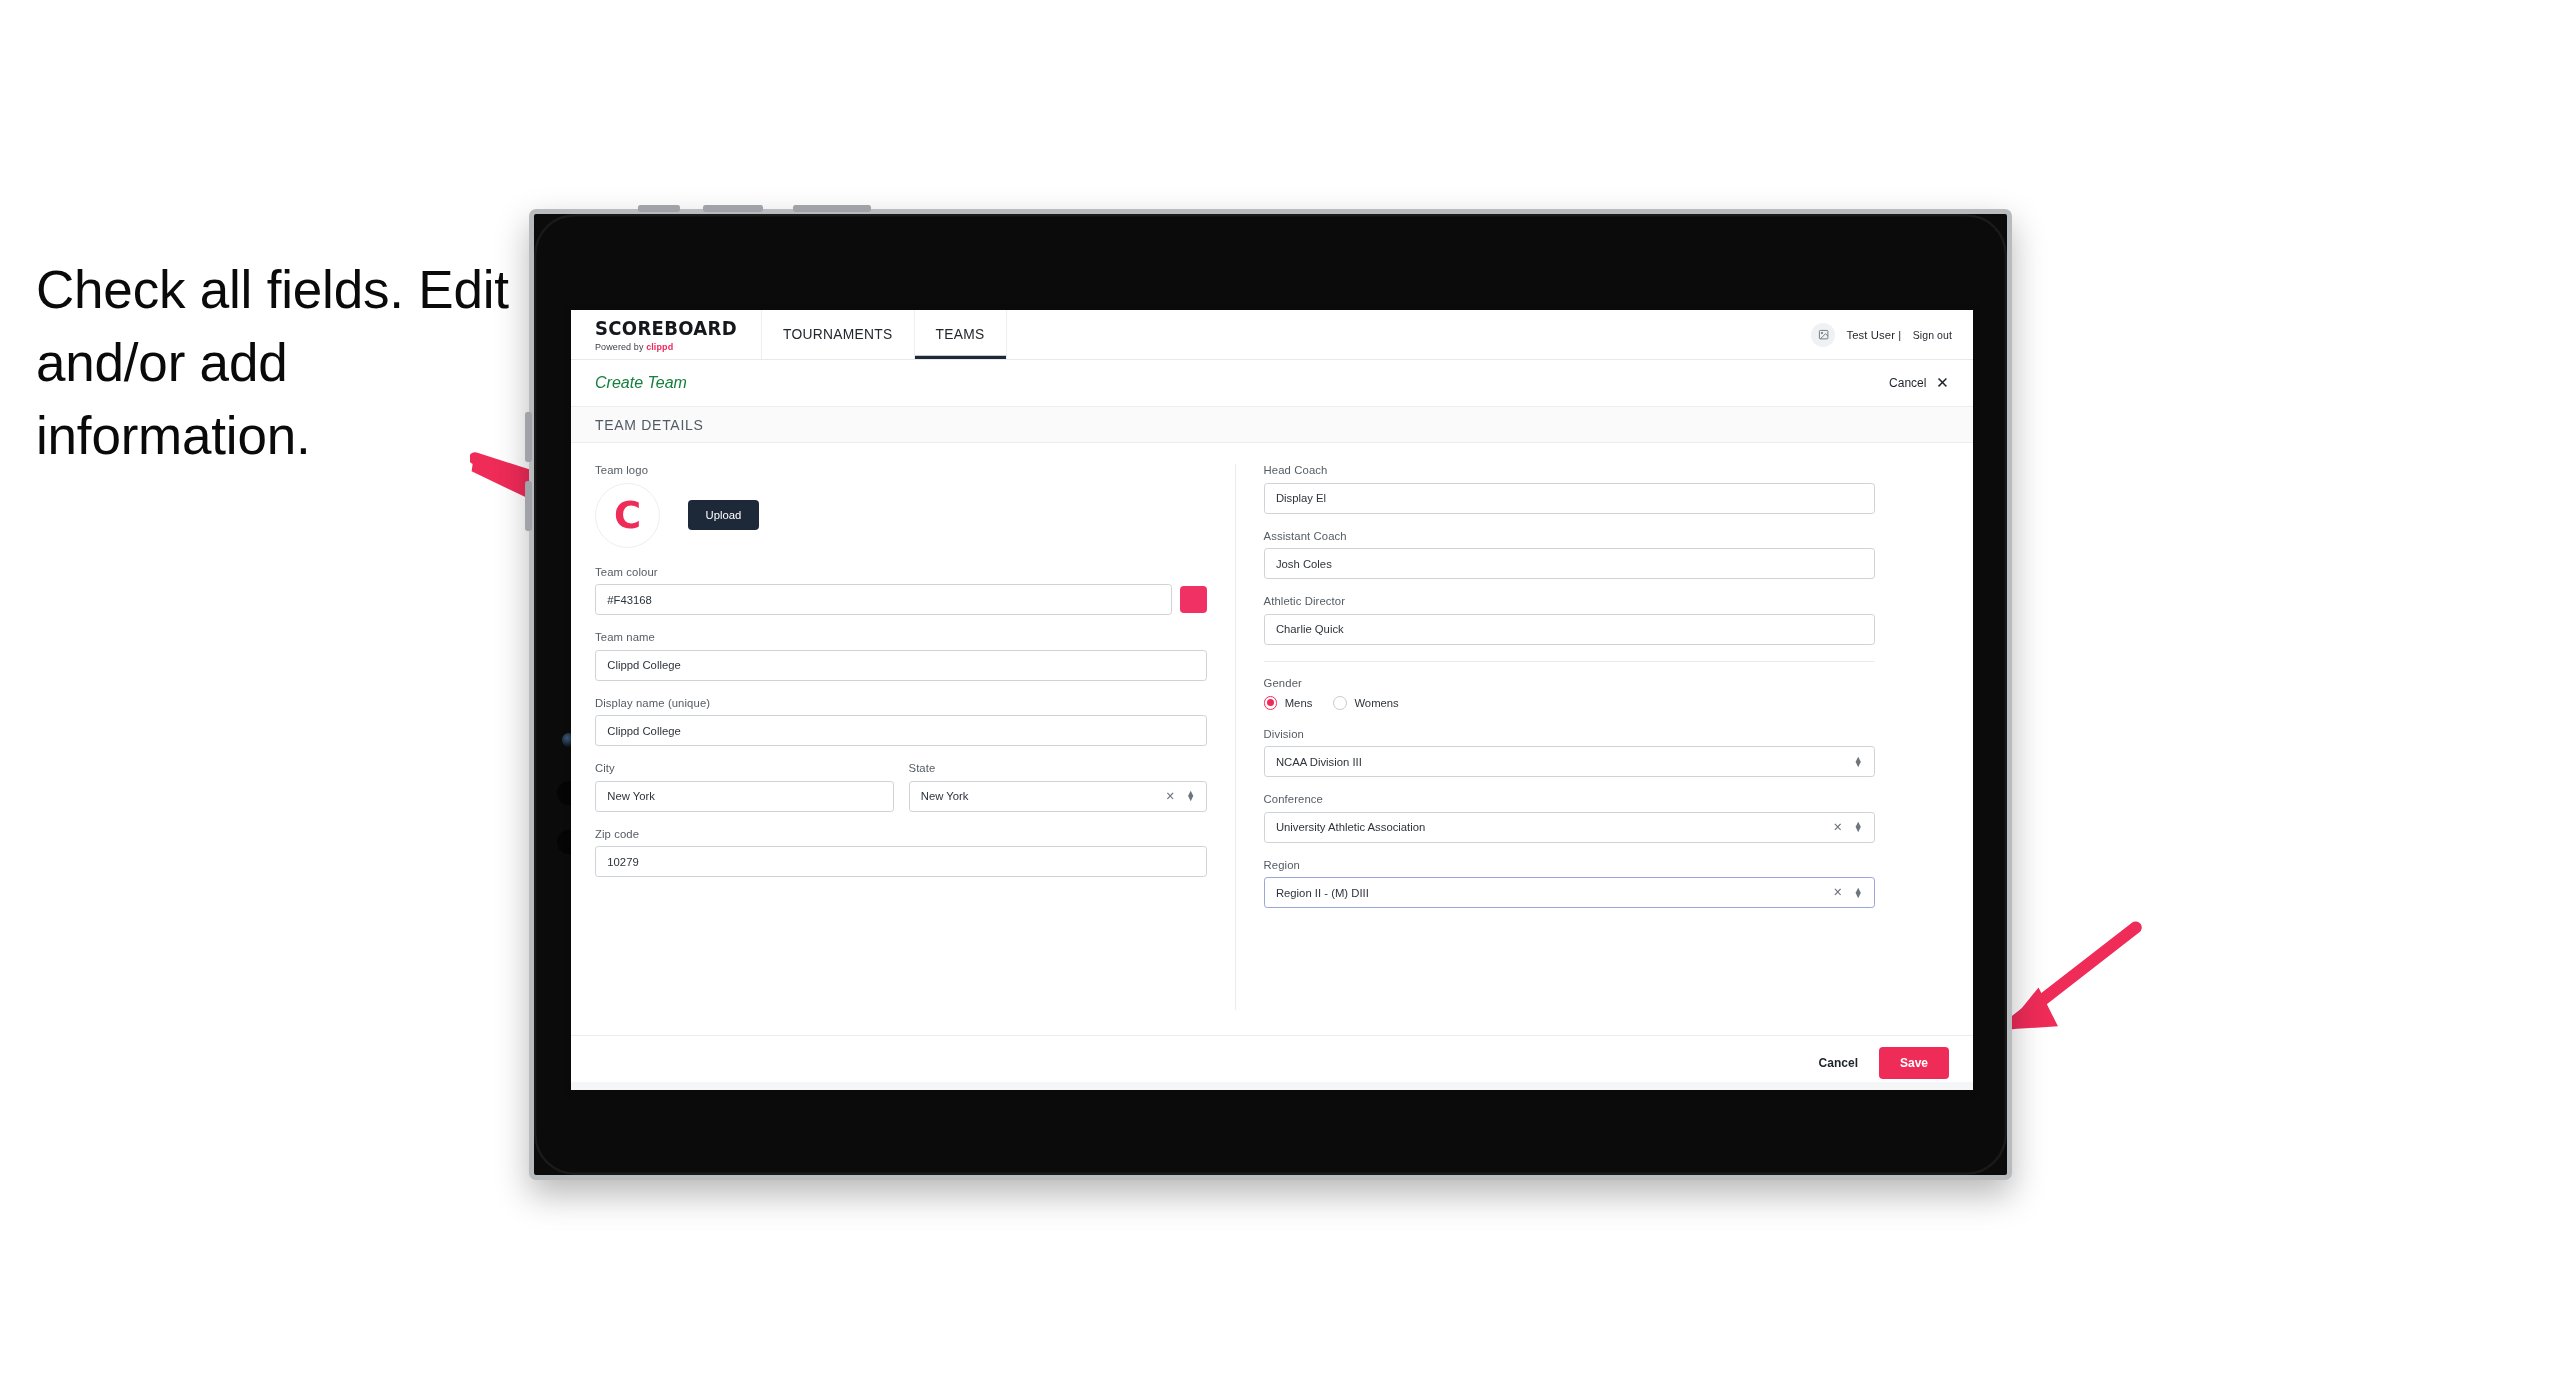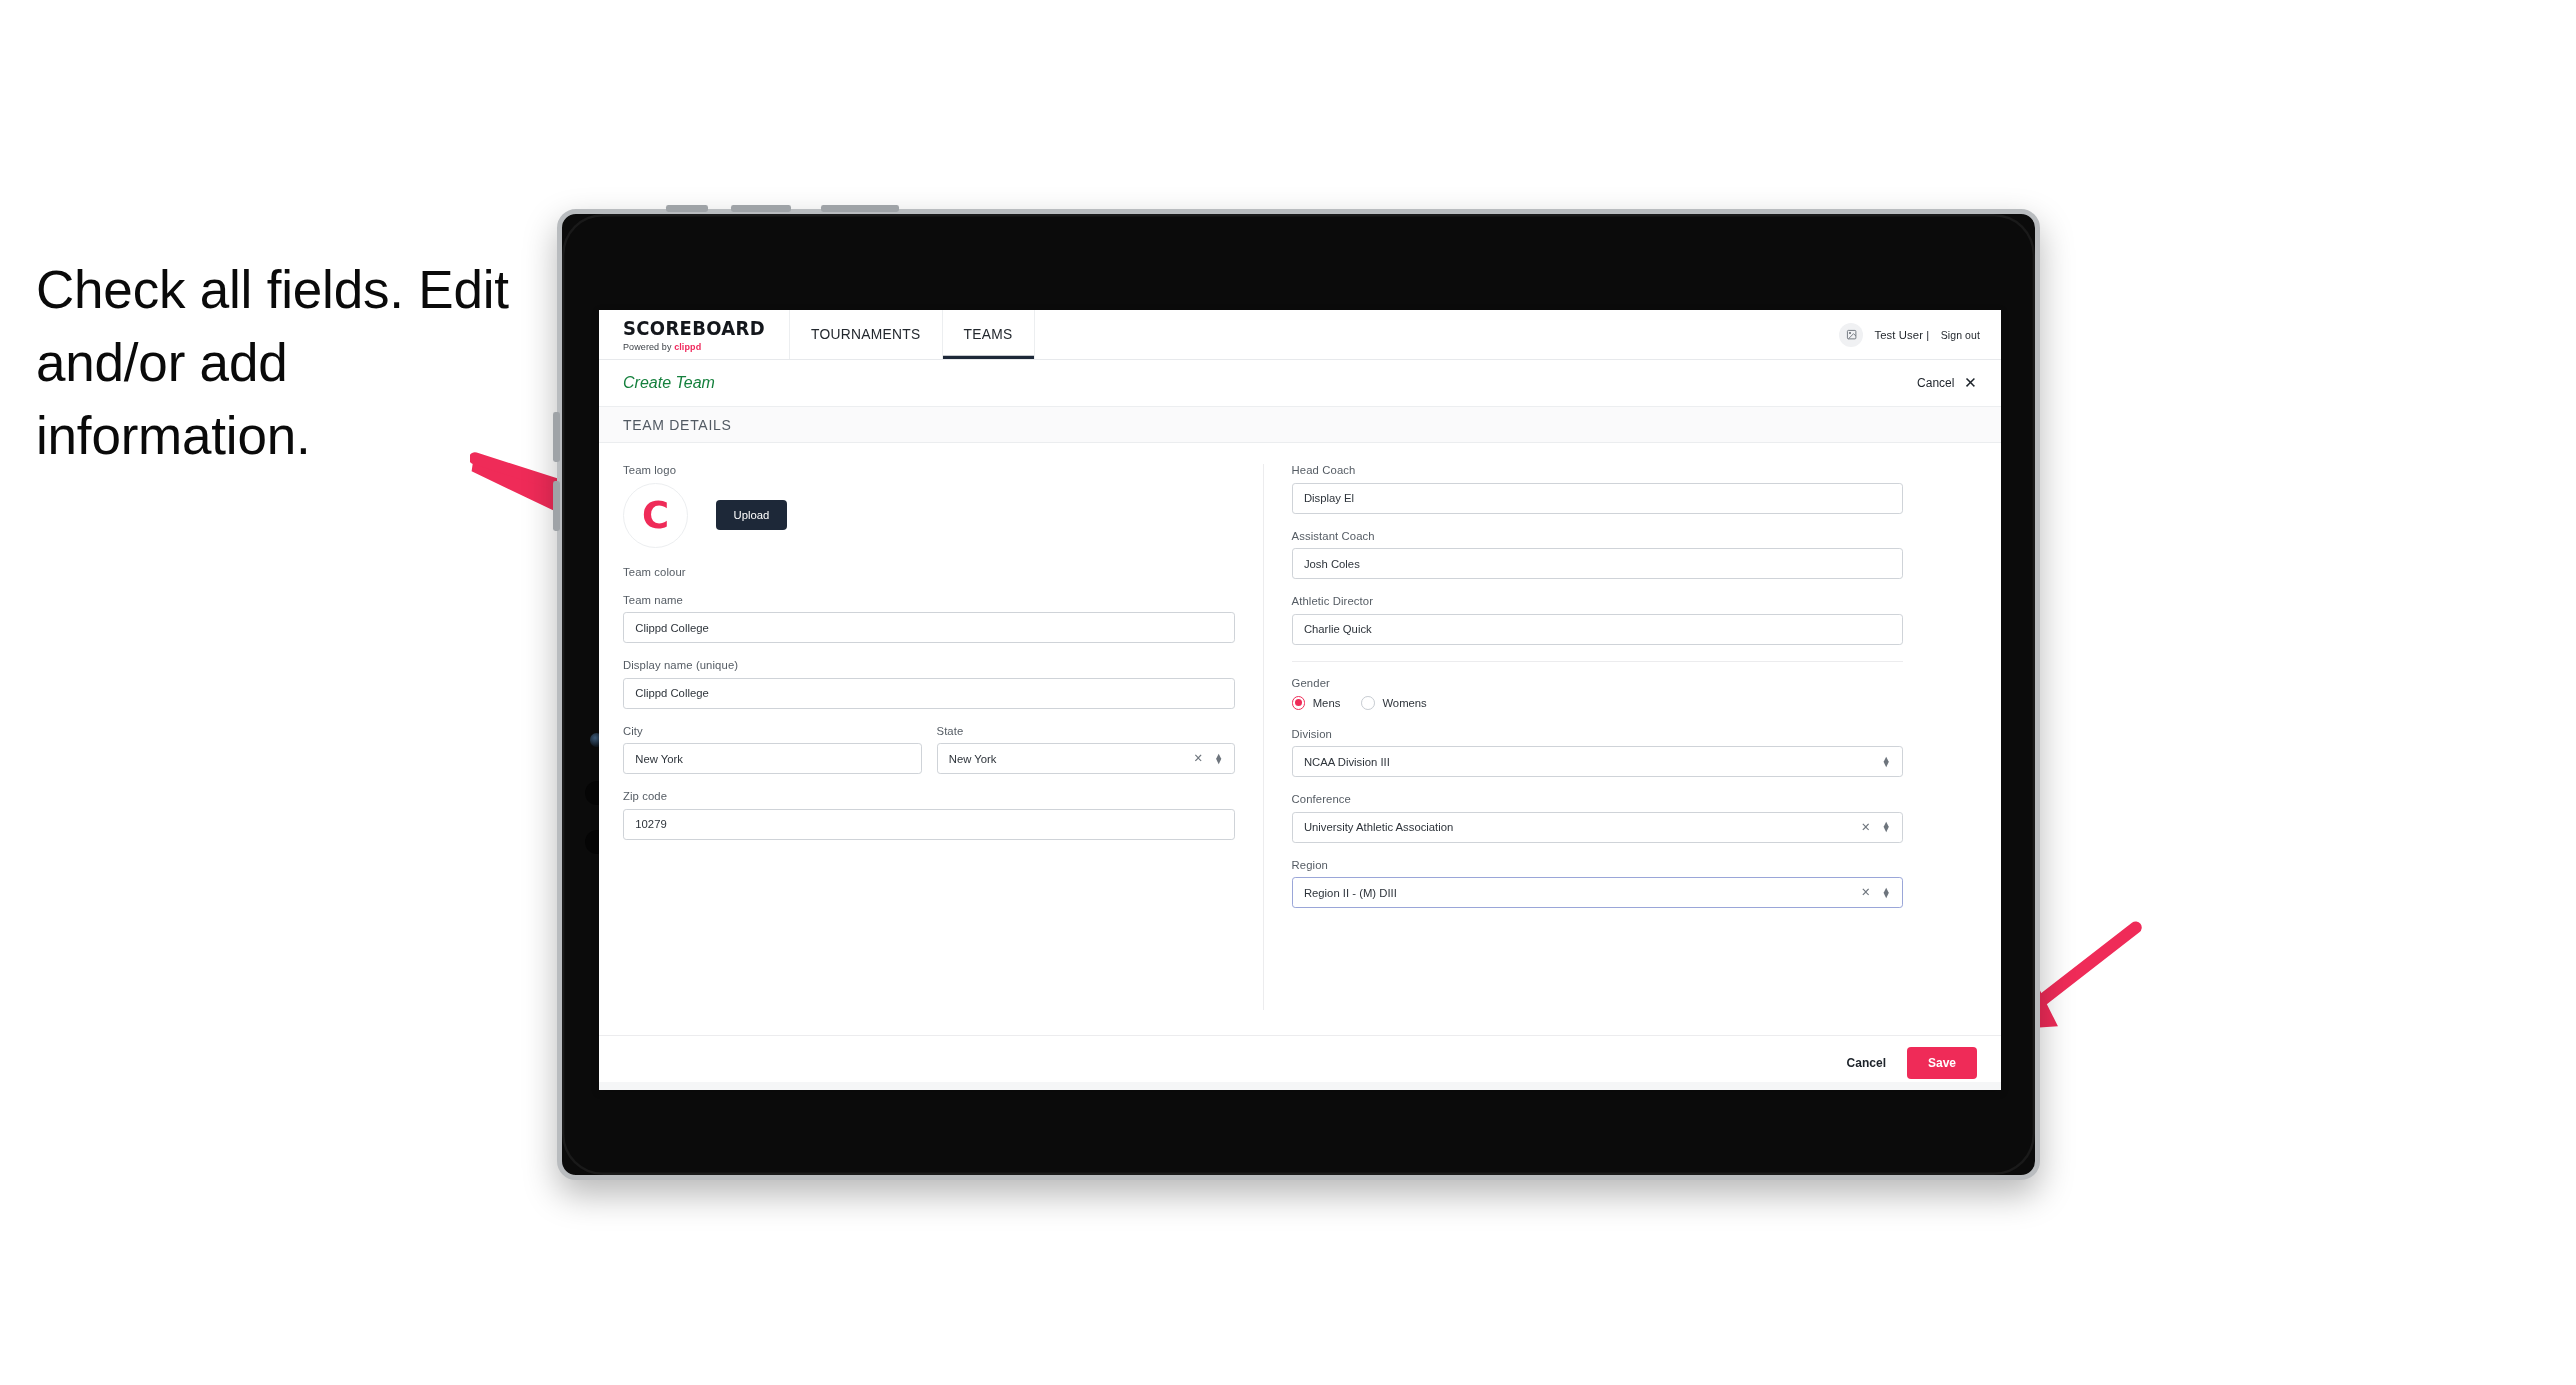--- a/index.html
+++ b/index.html
@@ -23,24 +23,24 @@
   #annot-left  { left: 36px;  top: 253px; font-size: 53px; width: 502px; }
   #annot-right { left: 2092px; top: 780px; font-size: 53px; width: 454px; }
   #annot-right b { font-weight: 700; }
 
   
   .arrow { position: absolute; }
 
   
   #tablet {
     position: absolute;
-    left: 557px; top: 209px;
+    left: 529px; top: 209px;
     width: 1483px; height: 971px;
     background: #0b0b0b;
-    border-radius: 19px;
+    border-radius: 7px;
     box-shadow: 0 14.6px 34px rgba(0,0,0,0.28);
     border: 5.7px solid #b9bcbf;
   }
   #tablet::after{
     content:"";
     position:absolute; inset:0;
     border-radius: 41px;
     box-shadow: inset 0 0 0 2.4px #1a1a1a;
     pointer-events:none;
   }
@@ -252,20 +252,24 @@
           <div class="lbl">Team logo</div>
           <div id="logorow">
             <div id="logocircle">
               <span id="logoC">C</span>
             </div>
             <div id="uploadbtn">Upload</div>
           </div>
 
           <div class="fgroup">
             <div class="lbl">Team colour</div>
+            <div id="colourrow">
+              <div class="field">#F43168</div>
+              <div id="swatch"></div>
+            </div>
           </div>
 
           <div class="fgroup">
             <div class="lbl">Team name</div>
             <div class="field">Clippd College</div>
           </div>
 
           <div class="fgroup">
             <div class="lbl">Display name (unique)</div>
             <div class="field">Clippd College</div>

